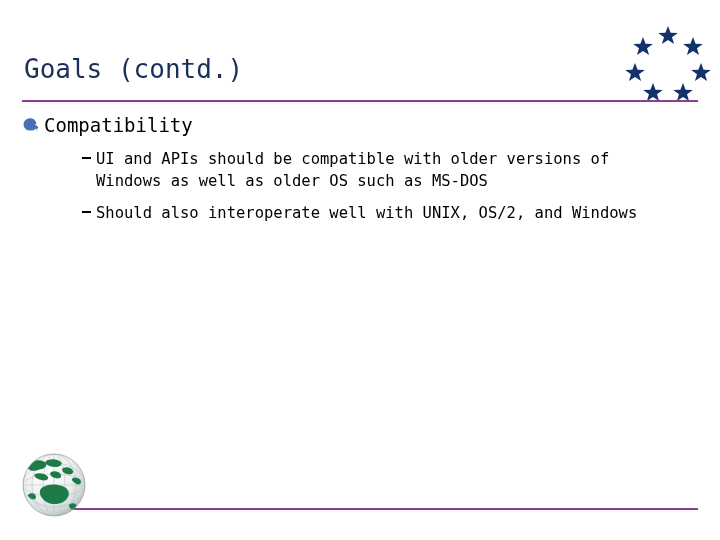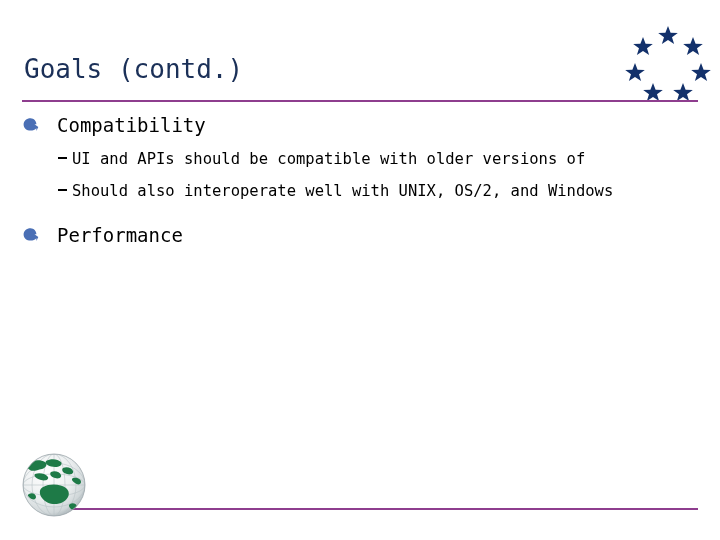--- a/index.html
+++ b/index.html
@@ -63,21 +63,21 @@
   
   .body-area {
     position: absolute;
     left: 0;
     top: 112px;
     width: 720px;
   }
 
   .l1-item {
     position: relative;
-    padding-left: 57px;
+    padding-left: 44px;
     margin-bottom: 2px;
   }
   .l1-bullet {
     position: absolute;
     left: 22px;
     top: 4px;
     width: 17px;
     height: 17px;
   }
   .l1-bullet svg { display: block; width: 17px; height: 17px; }
@@ -85,20 +85,21 @@
     font-size: 19px;
     line-height: 26px;
     color: #000000;
     white-space: nowrap;
   }
 
   .l2-item {
     position: relative;
     padding-left: 72px;
     margin-top: 10px;
+    margin-left: 24px;
   }
   .l2-dash {
     position: absolute;
     left: 58px;
     top: 9px;
     width: 9px;
     height: 2px;
     background: #000000;
   }
   .l2-text {
@@ -176,40 +177,33 @@
           <path d="M8.6 2.2 C4.6 2.2 1.6 4.8 1.6 8.4 C1.6 12.0 4.6 14.6 8.6 14.6 C11.0 14.6 13.1 13.7 14.4 12.2 L14.4 14.9 L16.3 11.0 L12.5 8.2 L14.4 8.2 C14.4 5.1 11.8 2.2 8.6 2.2 Z" fill="#4A6FB5"></path>
         </svg>
       </span>
       <span class="l1-text">Compatibility</span>
     </div>
 
     <div class="l2-item">
       <span class="l2-dash"></span>
       <div class="l2-text">
         <span class="ln">UI and APIs should be compatible with older versions of</span>
+        <span class="ln">Windows as well as older OS such as MS-DOS</span>
       </div>
     </div>
 
     <div class="l2-item">
       <span class="l2-dash"></span>
       <div class="l2-text">
         <span class="ln">Should also interoperate well with UNIX, OS/2, and Windows</span>
       </div>
     </div>
 
     <div class="gap-perf"></div>
 
-    <div class="l1-item">
-      <span class="l1-bullet">
-        <svg viewBox="0 0 17 17" xmlns="http://www.w3.org/2000/svg">
-          <path d="M8.6 2.2 C4.6 2.2 1.6 4.8 1.6 8.4 C1.6 12.0 4.6 14.6 8.6 14.6 C11.0 14.6 13.1 13.7 14.4 12.2 L14.4 14.9 L16.3 11.0 L12.5 8.2 L14.4 8.2 C14.4 5.1 11.8 2.2 8.6 2.2 Z" fill="#4A6FB5"></path>
-        </svg>
-      </span>
-      <span class="l1-text">Performance</span>
-    </div>
 
 
   </div>
 
   <div class="footer-rule"></div>
 
   <div class="globe">
     <svg viewBox="0 0 78 70" xmlns="http://www.w3.org/2000/svg">
       <defs>
         <radialGradient id="gsph" cx="38%" cy="32%" r="72%">

